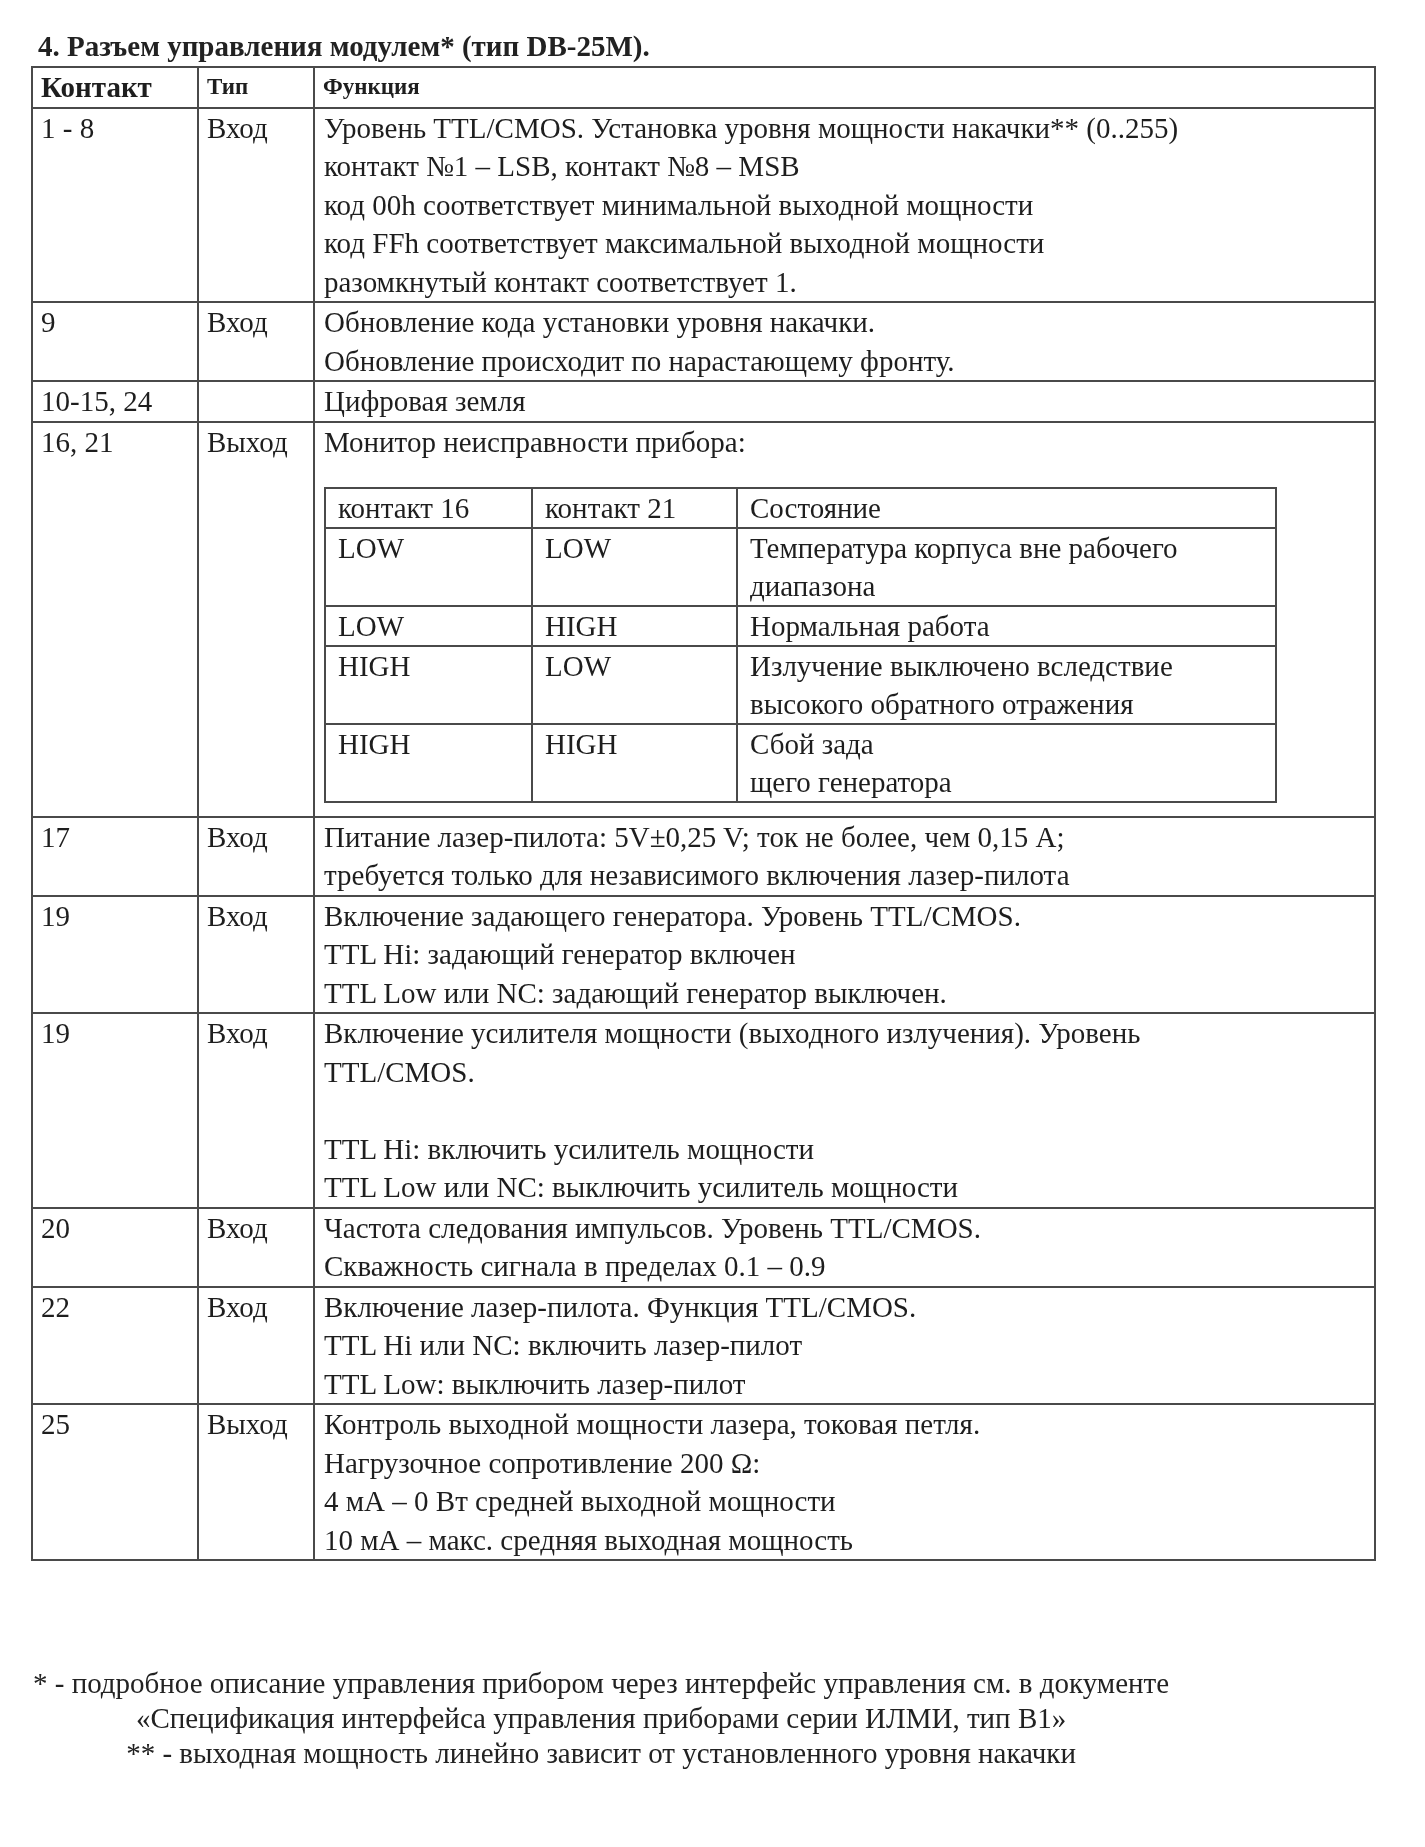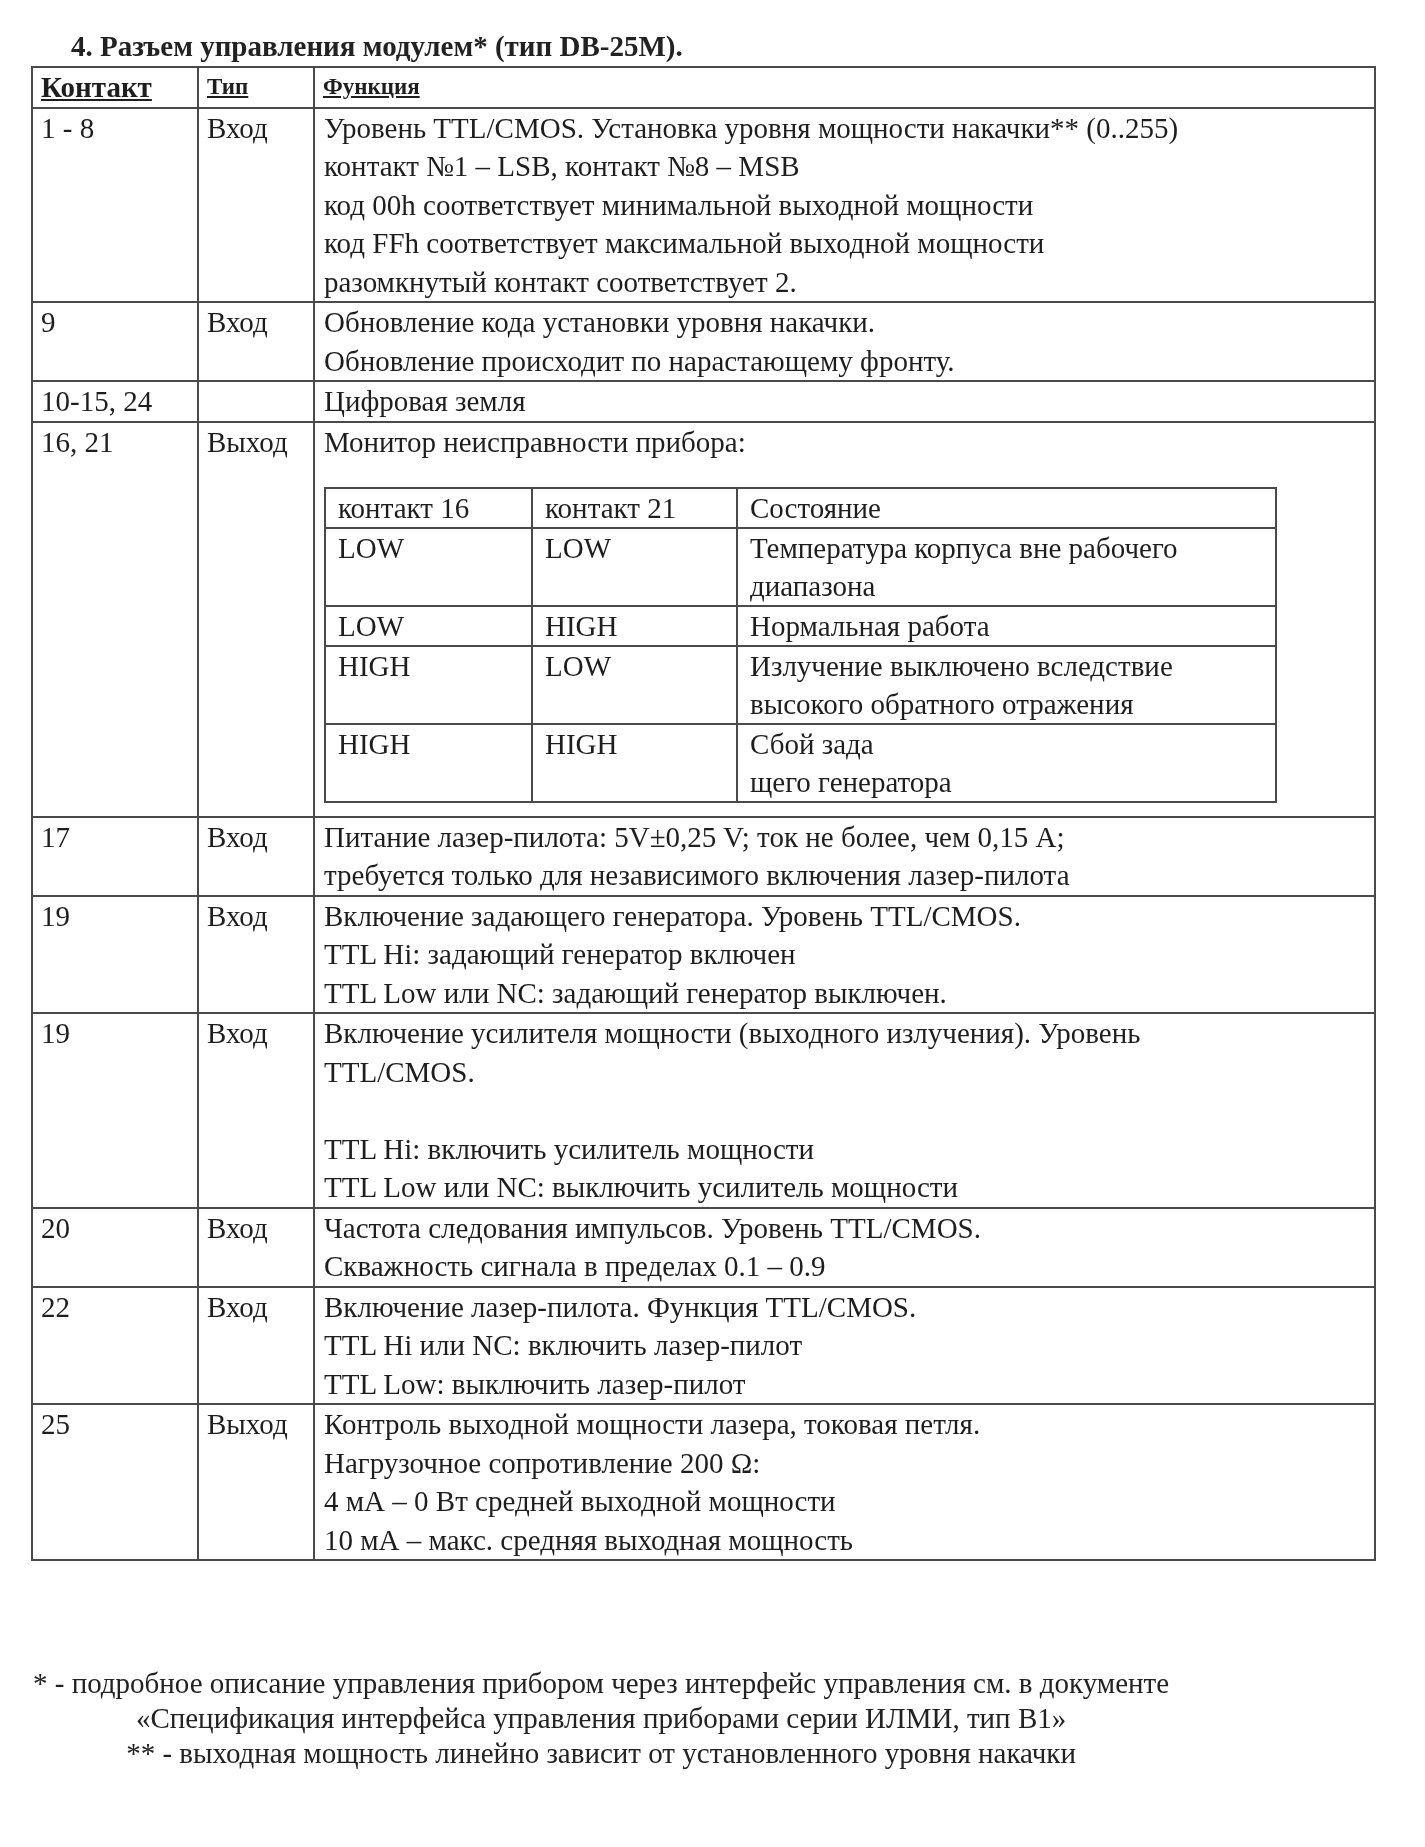--- a/index.html
+++ b/index.html
@@ -5,35 +5,34 @@
   html, body { margin: 0; padding: 0; background: #ffffff; }
   body {
     width: 1425px; height: 1847px; position: relative; overflow: hidden;
     font-family: "Liberation Serif", "DejaVu Serif", serif;
     color: #1e1e1e;
   }
   .title {
     position: absolute; left: 38px; top: 28px;
     font-size: 29px; font-weight: bold; line-height: 36px; white-space: nowrap;
     color: #222;
-    margin-left: 33px;
   }
   .outer {
     position: absolute; left: 31px; top: 66px;
     border-collapse: collapse; table-layout: fixed;
     width: 1345px;
   }
   .outer > tbody > tr > td, .outer > thead > tr > th {
     border: 2px solid #4a4a4a;
     vertical-align: top; padding: 0 8px;
     font-size: 29px; line-height: 38.5px; text-align: left; font-weight: normal;
   }
   .outer col.c1 { width: 166px; }
   .outer col.c2 { width: 116px; }
-  .outer thead th { height: 37px; line-height: 34px; text-decoration: underline; }
+  .outer thead th { height: 37px; line-height: 34px; }
   .outer thead th.hcontact { font-size: 29px; font-weight: bold; }
   .outer thead th.hsmall { font-size: 23px; font-weight: bold; }
   .outer td.fn { padding-left: 9px; }
   .line { display: block; white-space: nowrap; }
   .spacer { display: block; height: 38.5px; }
   .nested-wrap { padding-top: 26px; padding-bottom: 0; }
   .nested {
     border-collapse: collapse; table-layout: fixed; width: 953px; margin-left: 0;
   }
   .nested col.n1 { width: 207px; }
@@ -67,21 +66,21 @@
   </thead>
   <tbody id="outer-body">
       <tr style="height: 193px;">
         <td>1 - 8</td>
         <td>Вход</td>
         <td class="fn">
           <span class="line">Уровень TTL/CMOS. Установка уровня мощности накачки** (0..255)</span>
           <span class="line">контакт №1 – LSB, контакт №8 – MSB</span>
           <span class="line">код 00h соответствует минимальной выходной мощности</span>
           <span class="line">код FFh соответствует максимальной выходной мощности</span>
-          <span class="line">разомкнутый контакт соответствует 2.</span>
+          <span class="line">разомкнутый контакт соответствует 1.</span>
         </td>
       </tr>
       <tr style="height: 78px;">
         <td>9</td>
         <td>Вход</td>
         <td class="fn">
           <span class="line">Обновление кода установки уровня накачки.</span>
           <span class="line">Обновление происходит по нарастающему фронту.</span>
         </td>
       </tr>

